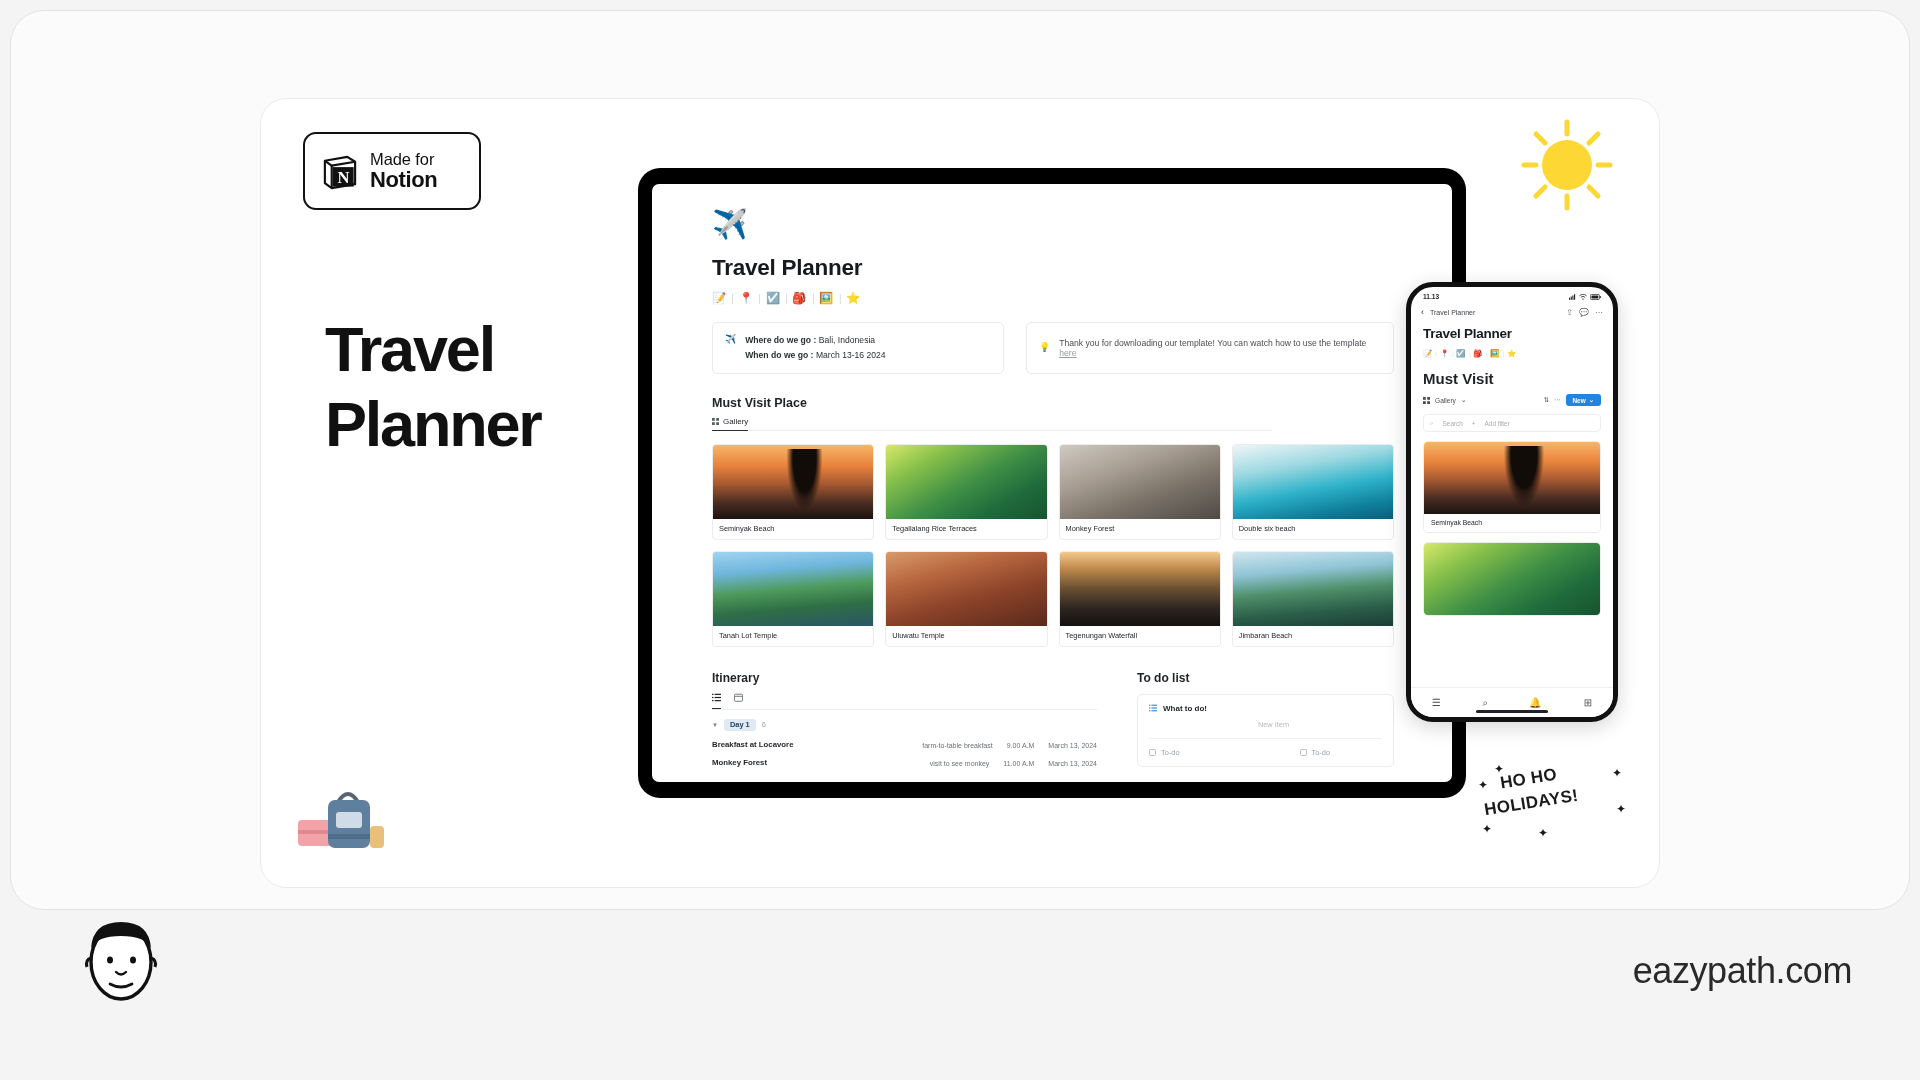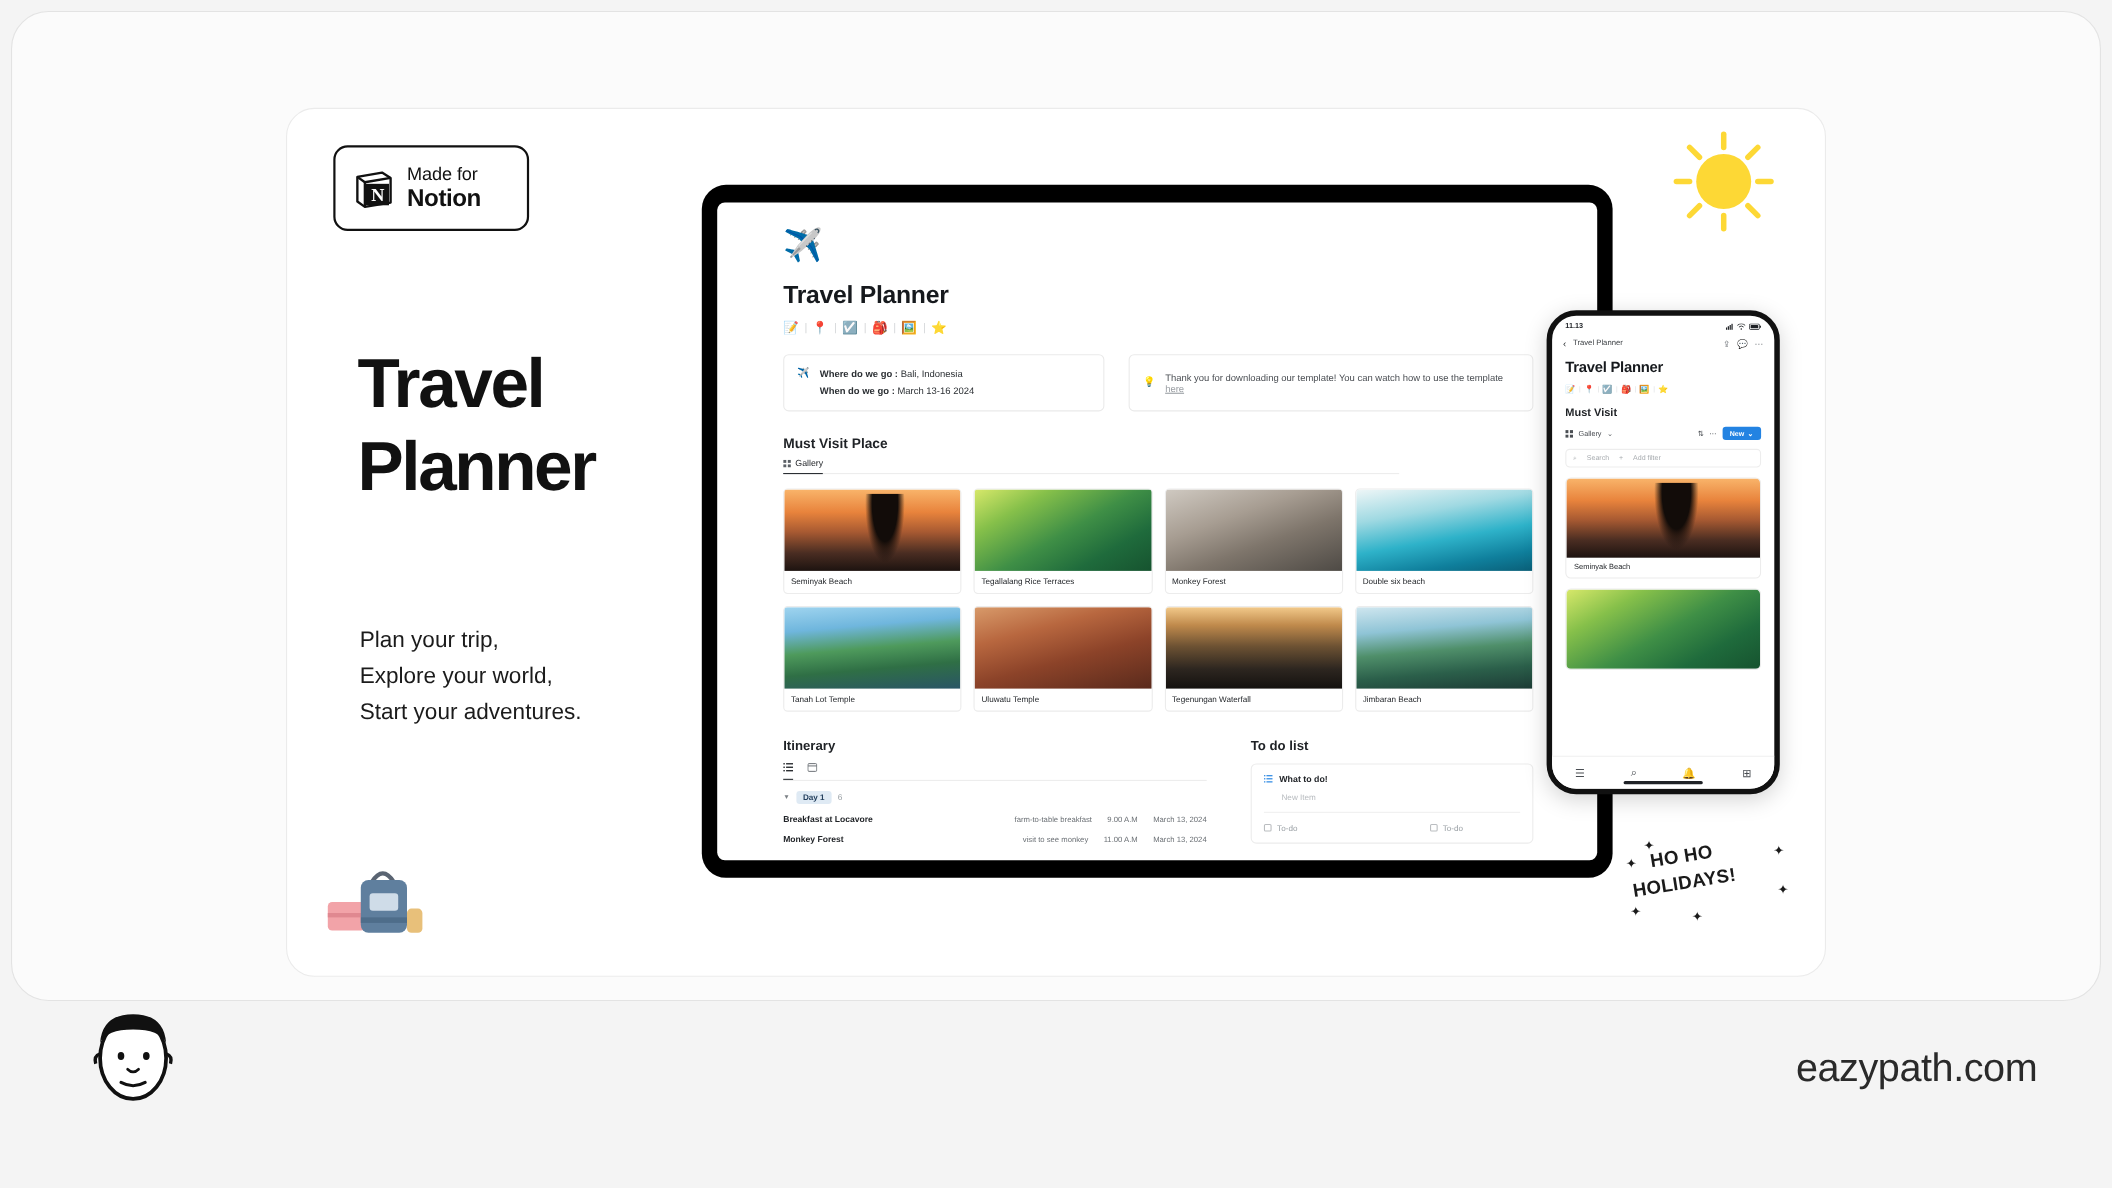--- a/index.html
+++ b/index.html
@@ -226,21 +226,21 @@
   .grp .cnt { color: #9aa0a5; }
   .itin-row {
     display: flex; align-items: flex-end;
     margin-top: 9px; font-size: 7.8px; color: #1f2226;
   }
   .itin-row .name { font-weight: bold; flex: 1; }
   .itin-row .meta { color: #6b7075; font-size: 7px; display: flex; gap: 14px; }
 
   .todo-card {
     border: 1px solid #ececec; border-radius: 5px;
-    margin-top: 9px; padding: 9px 11px; background: #fff;
+    margin-top: 9px; padding: 9px 11px; background: #fff; text-align: center;
   }
   .todo-head {
     display: flex; align-items: center; gap: 6px;
     font-size: 8px; font-weight: bold; color: #1f2226;
   }
   .todo-new { font-size: 7.4px; color: #b6babe; margin: 7px 0 0 16px; }
   .todo-rule { height: 1px; background: #f0f0f0; margin: 9px 0; }
   .todo-checks { display: flex; gap: 120px; font-size: 7.4px; color: #9aa0a5; }
   .todo-checks .ck { display: flex; align-items: center; gap: 5px; }
   .box { width: 7px; height: 7px; border: 1px solid #babdc0; border-radius: 1.5px; }
@@ -267,21 +267,21 @@
     display: flex; align-items: center; gap: 6px;
     padding: 5px 10px 6px; font-size: 7px; color: #3a3e42;
   }
   .ph-nav .back { font-size: 9px; color: #1f2226; }
   .ph-nav .spacer { flex: 1; }
   .ph-nav .act { font-size: 8px; color: #6b7075; }
   .ph-body { padding: 3px 12px 0; }
   .ph-title { font-size: 13.5px; font-weight: bold; color: #16191d; letter-spacing: -0.25px; }
   .ph-emojirow { margin-top: 8px; display: flex; gap: 3px; align-items: center; font-size: 7.5px; }
   .ph-emojirow .sep { color: #dcdee0; font-size: 6px; }
-  .ph-sec { font-size: 10px; font-weight: bold; color: #1f2226; margin-top: 12px; }
+  .ph-sec { font-size: 15px; font-weight: bold; color: #1f2226; margin-top: 12px; }
   .ph-viewbar {
     display: flex; align-items: center; gap: 5px;
     margin-top: 7px; font-size: 6.6px; color: #4a4e53;
   }
   .ph-viewbar .spacer { flex: 1; }
   .ph-new {
     background: #2383e2; color: #fff;
     padding: 2px 7px; border-radius: 3px;
     font-size: 6.4px; font-weight: 600;
     display: flex; align-items: center; gap: 3px;
@@ -344,25 +344,20 @@
     </svg>
     <div class="notion-txt">
       <div class="notion-made">Made for</div>
       <div class="notion-word">Notion</div>
     </div>
   </div>
 
   <div class="headline">
     <div>Travel</div>
     <div>Planner</div>
-  </div>
-  <div class="tagline">
-    <div>Plan your trip,</div>
-    <div>Explore your world,</div>
-    <div>Start your adventures.</div>
   </div>
 
   <svg class="sun" viewBox="0 0 118 110">
     <circle cx="59" cy="55" r="25" fill="#fdd835"></circle>
     <g stroke="#fdd835" stroke-width="5" stroke-linecap="round">
       <line x1="59" y1="12" x2="59" y2="24"></line>
       <line x1="59" y1="86" x2="59" y2="98"></line>
       <line x1="16" y1="55" x2="28" y2="55"></line>
       <line x1="90" y1="55" x2="102" y2="55"></line>
       <line x1="28" y1="24" x2="37" y2="33"></line>

